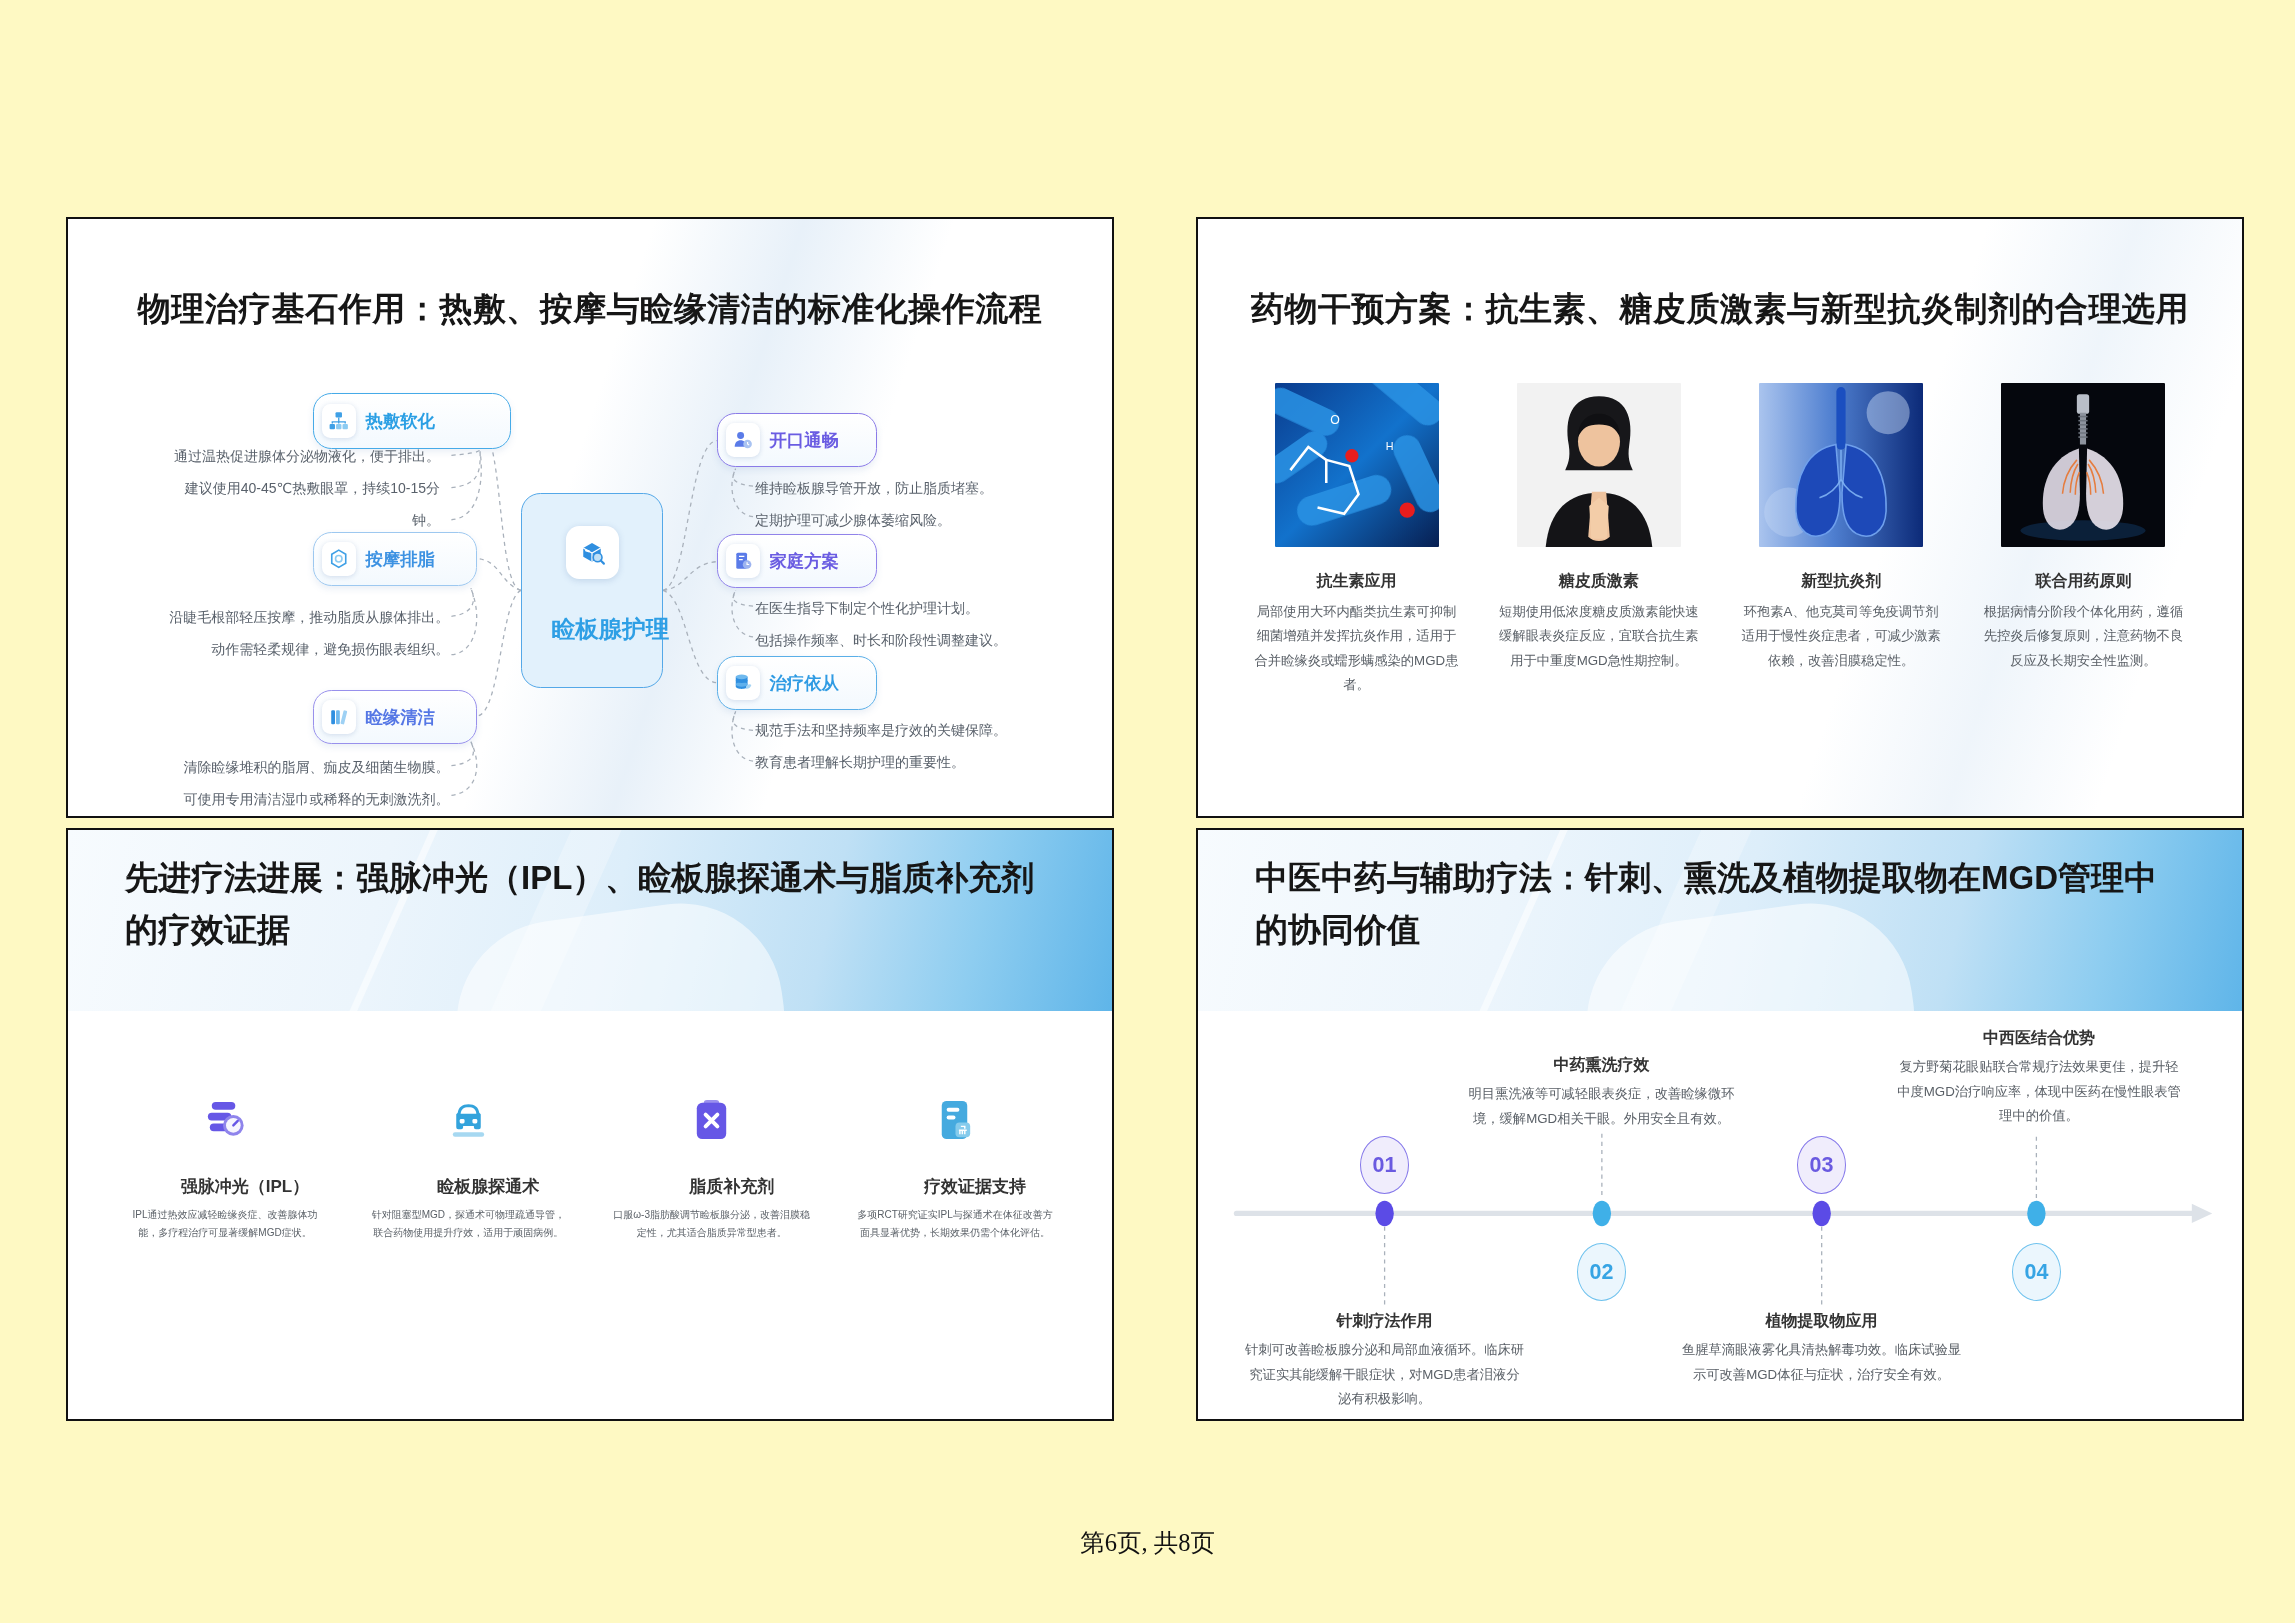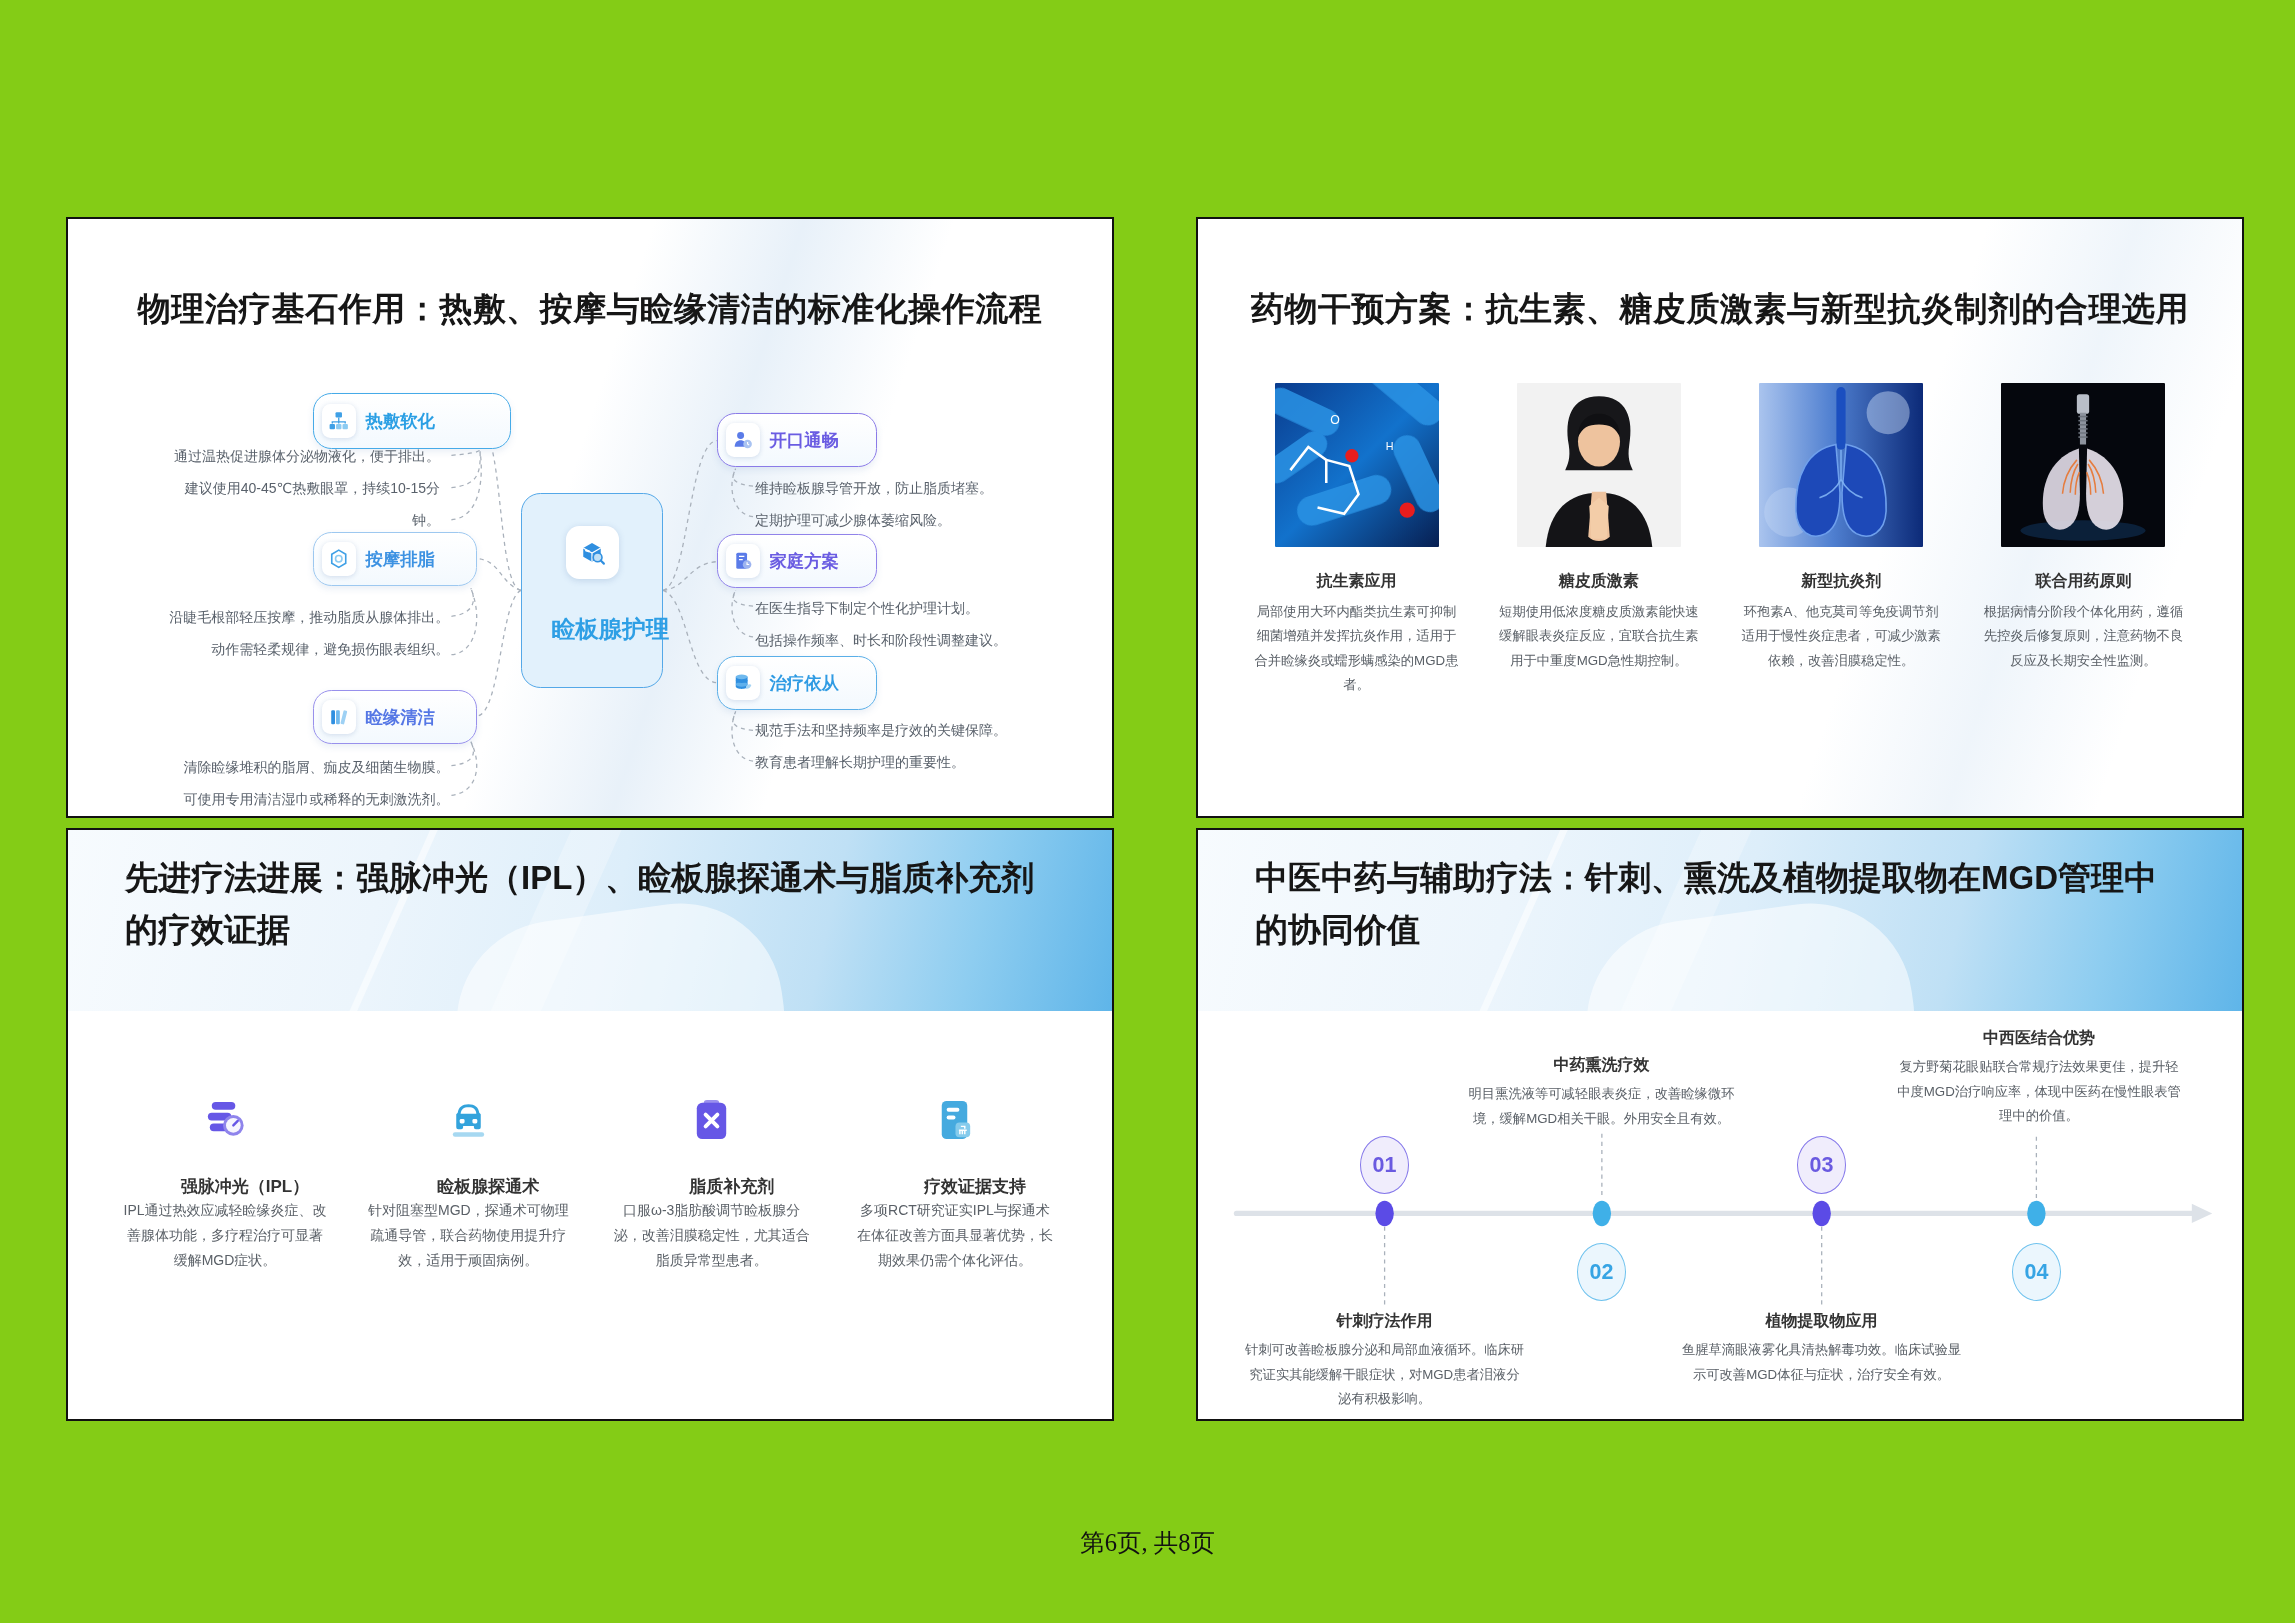--- a/index.html
+++ b/index.html
@@ -1,17 +1,17 @@
 <!DOCTYPE html>
 <html style="font-size:8.2px"><head>
 <meta charset="utf-8">
 <style>
   html,body{margin:0;padding:0;background:#ffffff;}
   body{font-family:"Liberation Sans","DejaVu Sans",sans-serif;}
-  .page{position:relative;width:2295px;height:1623px;background:#84cc16;overflow:hidden;}
+  .page{position:relative;width:2295px;height:1623px;background:#fef9c3;overflow:hidden;}
 
   
   .panel{position:absolute;background:#ffffff;border:2px solid #111;box-sizing:border-box;overflow:hidden;}
   .p-tl{left:66px;top:217px;width:1048px;height:601px;}
   .p-tr{left:1196px;top:217px;width:1048px;height:601px;}
   .p-bl{left:66px;top:828px;width:1048px;height:593px;}
   .p-br{left:1196px;top:828px;width:1048px;height:593px;}
 
   .swoosh{position:absolute;width:286px;height:971px;top:-153px;pointer-events:none;
     background:linear-gradient(90deg,rgba(214,228,242,0) 0%,rgba(213,229,244,.55) 50%,rgba(214,228,242,0) 100%);
@@ -77,21 +77,21 @@
   .hdr .blob{position:absolute;left:389px;top:82px;width:327px;height:215px;border-radius:102px;
     background:rgba(255,255,255,.55);transform:rotate(-8deg);}
   .hdr-title{position:absolute;left:57px;top:21.5px;font-size:33px;font-weight:700;color:#161616;line-height:1.58;z-index:2;}
 
   
   .columns{position:absolute;left:0;top:266px;width:100%;display:flex;justify-content:space-between;
     padding:0 56px;box-sizing:border-box;}
   .col{width:202px;display:flex;flex-direction:column;align-items:center;}
   .col-icon{width:49px;height:49px;}
   .col-title{margin-top:30px;font-size:17px;font-weight:700;color:#333;white-space:nowrap;margin-left:40px;}
-  .col-desc{margin-top:0;width:203px;font-size:14px;color:#5a6067;line-height:1.8;text-align:center;}
+  .col-desc{margin-top:8px;width:203px;font-size:10px;color:#5a6067;line-height:1.8;text-align:center;}
 
   
   .tl-svg{position:absolute;left:0;top:0;}
   .num{position:absolute;width:49px;height:58px;border-radius:50%;display:flex;align-items:center;
     justify-content:center;font-size:21.5px;font-weight:700;box-sizing:border-box;background:#fff;}
   .num-purple{border:1.5px solid #8578EA;color:#6A5AE0;background:#F0EDFC;}
   .num-blue{border:1.5px solid #6FC2EE;color:#36A4E4;background:#EBF6FD;}
   .num-01{left:162px;top:306px;}
   .num-02{left:379px;top:413px;}
   .num-03{left:599px;top:306px;}

